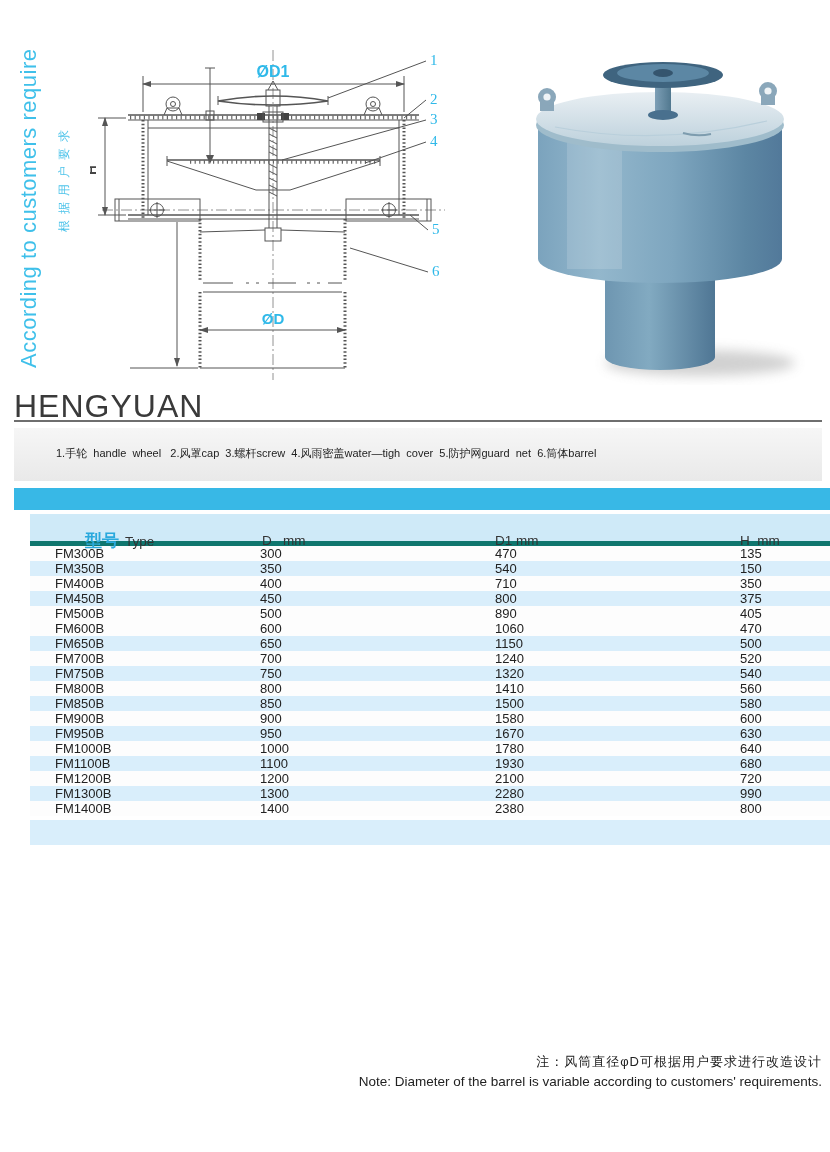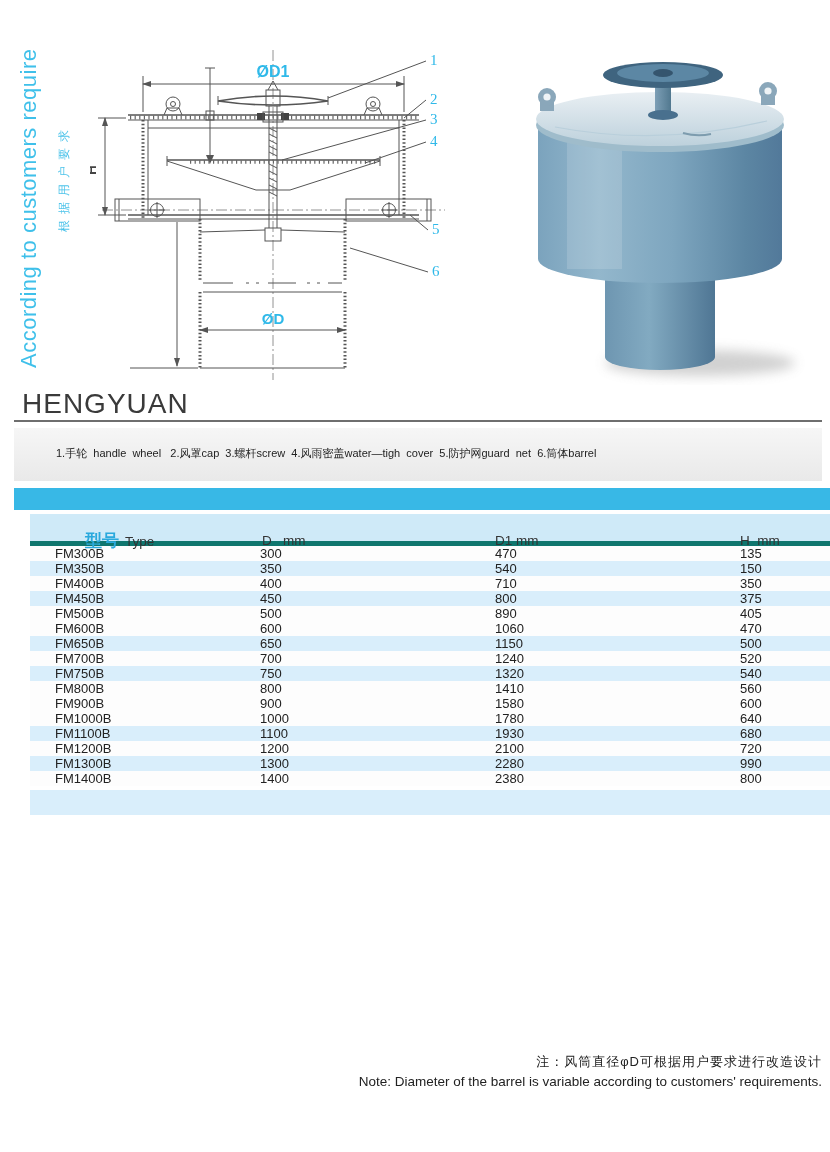--- a/index.html
+++ b/index.html
@@ -10,21 +10,21 @@
   .slogan-en{position:absolute;left:16px;top:368px;transform:rotate(-90deg);transform-origin:left top;
              white-space:nowrap;font-size:22px;color:#3fc0ea;letter-spacing:0.5px;}
   .slogan-cn{position:absolute;left:56px;top:232px;transform:rotate(-90deg);transform-origin:left top;
              white-space:nowrap;font-size:12px;color:#4cc3ea;letter-spacing:6px;}
 
   
   .drawing{position:absolute;left:90px;top:38px;}
   .photo{position:absolute;left:495px;top:45px;}
 
   
-  .brand{position:absolute;left:22px;top:388px;font-size:28px;color:#3a3a3a;letter-spacing:1px;}
+  .brand{position:absolute;left:14px;top:388px;font-size:32px;color:#3a3a3a;letter-spacing:1px;}
   .brand-rule{position:absolute;left:14px;top:420px;width:808px;height:2px;background:#6e6e6e;}
 
   
   .legend-box{position:absolute;left:14px;top:428px;width:808px;height:53px;
               background:linear-gradient(#f6f6f6,#e9e9e9);}
   .legend-text{position:absolute;left:42px;top:18px;font-size:11px;color:#222;white-space:pre;}
 
   
   .band{position:absolute;left:14px;top:488px;width:816px;height:22px;background:#38b8e6;}
 
@@ -335,26 +335,38 @@
           <div class="tcell d">750</div>
           <div class="tcell d1">1320</div>
           <div class="tcell h">540</div>
         </div>
         <div class="trow">
           <div class="tcell model">FM800B</div>
           <div class="tcell d">800</div>
           <div class="tcell d1">1410</div>
           <div class="tcell h">560</div>
         </div>
+        <div class="trow alt">
+          <div class="tcell model">FM850B</div>
+          <div class="tcell d">850</div>
+          <div class="tcell d1">1500</div>
+          <div class="tcell h">580</div>
+        </div>
         <div class="trow">
           <div class="tcell model">FM900B</div>
           <div class="tcell d">900</div>
           <div class="tcell d1">1580</div>
           <div class="tcell h">600</div>
         </div>
+        <div class="trow alt">
+          <div class="tcell model">FM950B</div>
+          <div class="tcell d">950</div>
+          <div class="tcell d1">1670</div>
+          <div class="tcell h">630</div>
+        </div>
         <div class="trow">
           <div class="tcell model">FM1000B</div>
           <div class="tcell d">1000</div>
           <div class="tcell d1">1780</div>
           <div class="tcell h">640</div>
         </div>
         <div class="trow alt">
           <div class="tcell model">FM1100B</div>
           <div class="tcell d">1100</div>
           <div class="tcell d1">1930</div>

